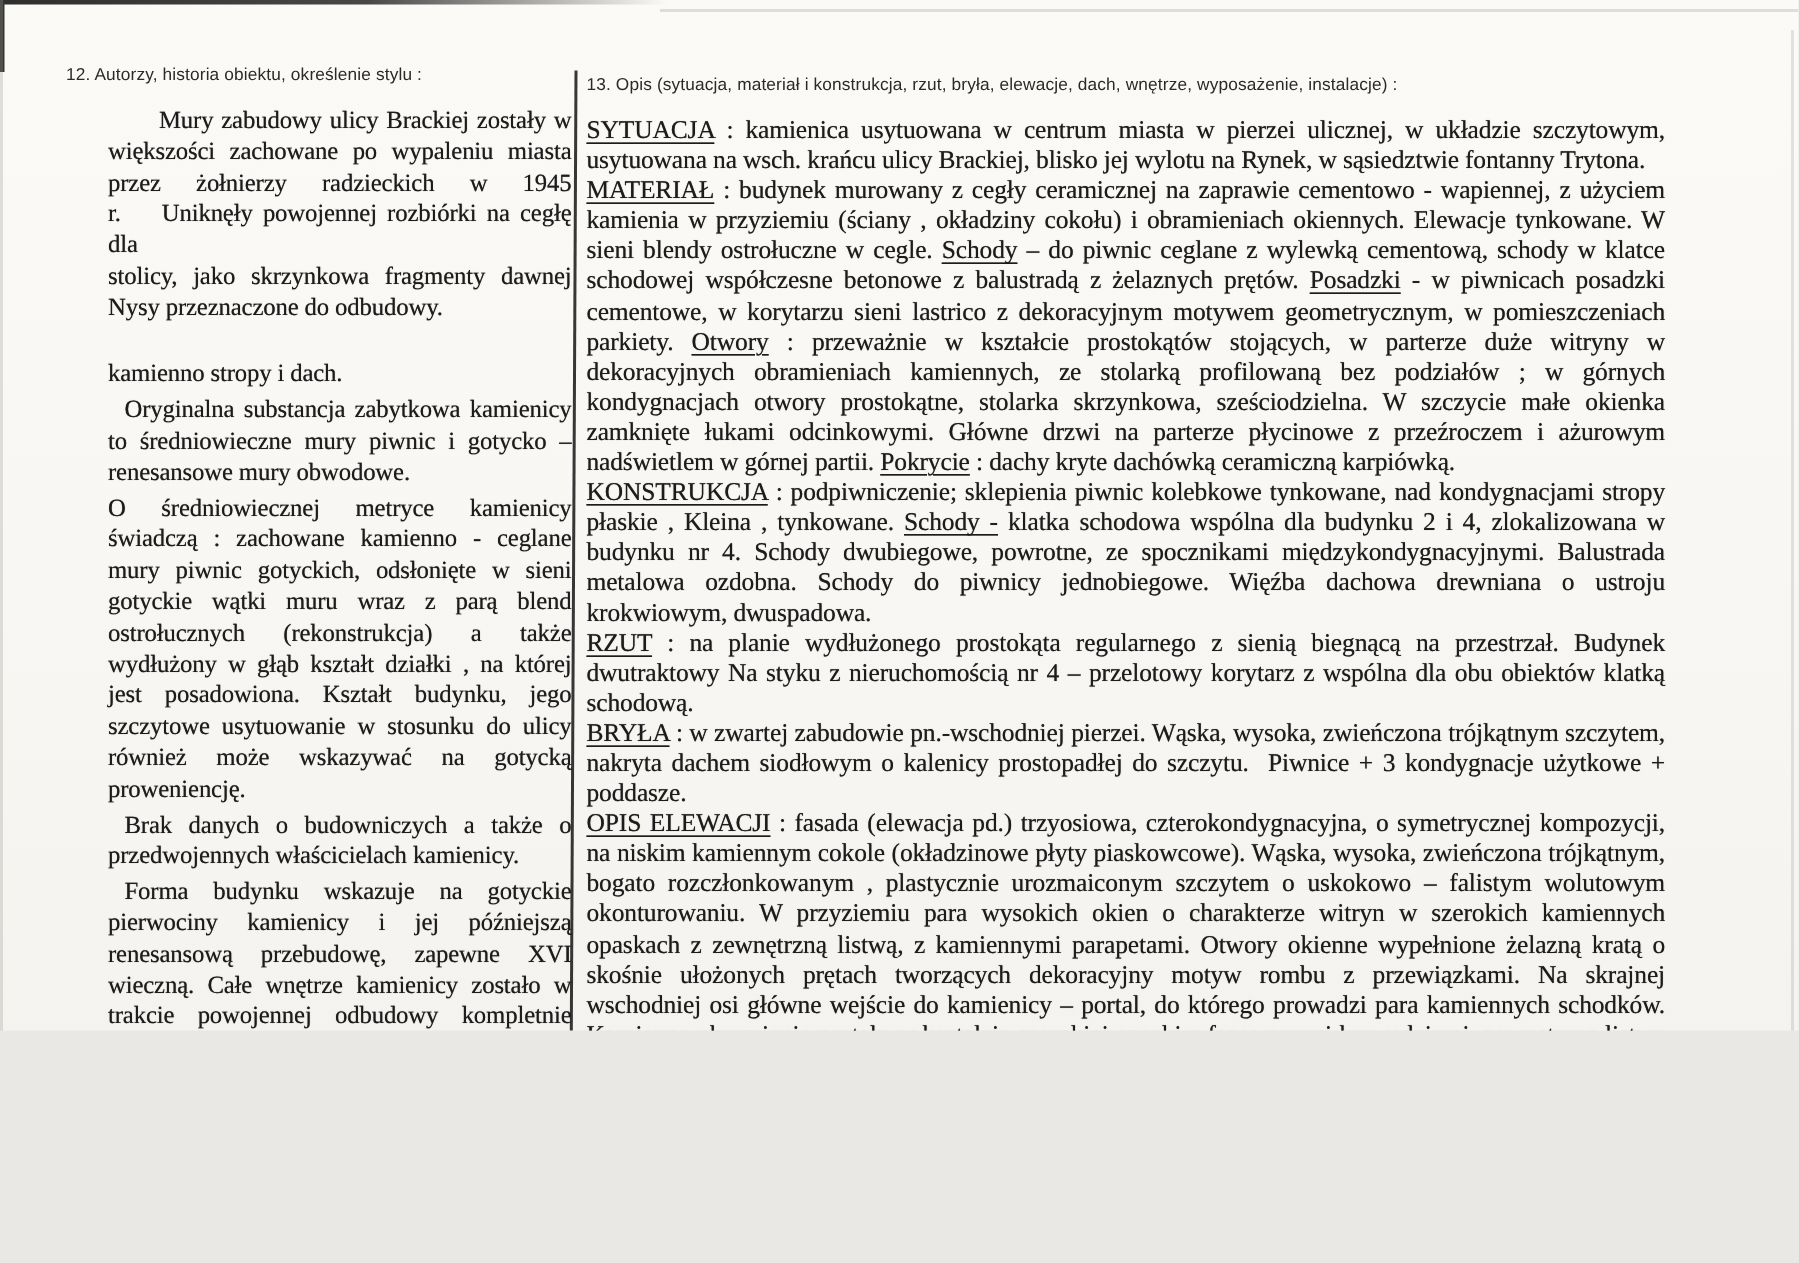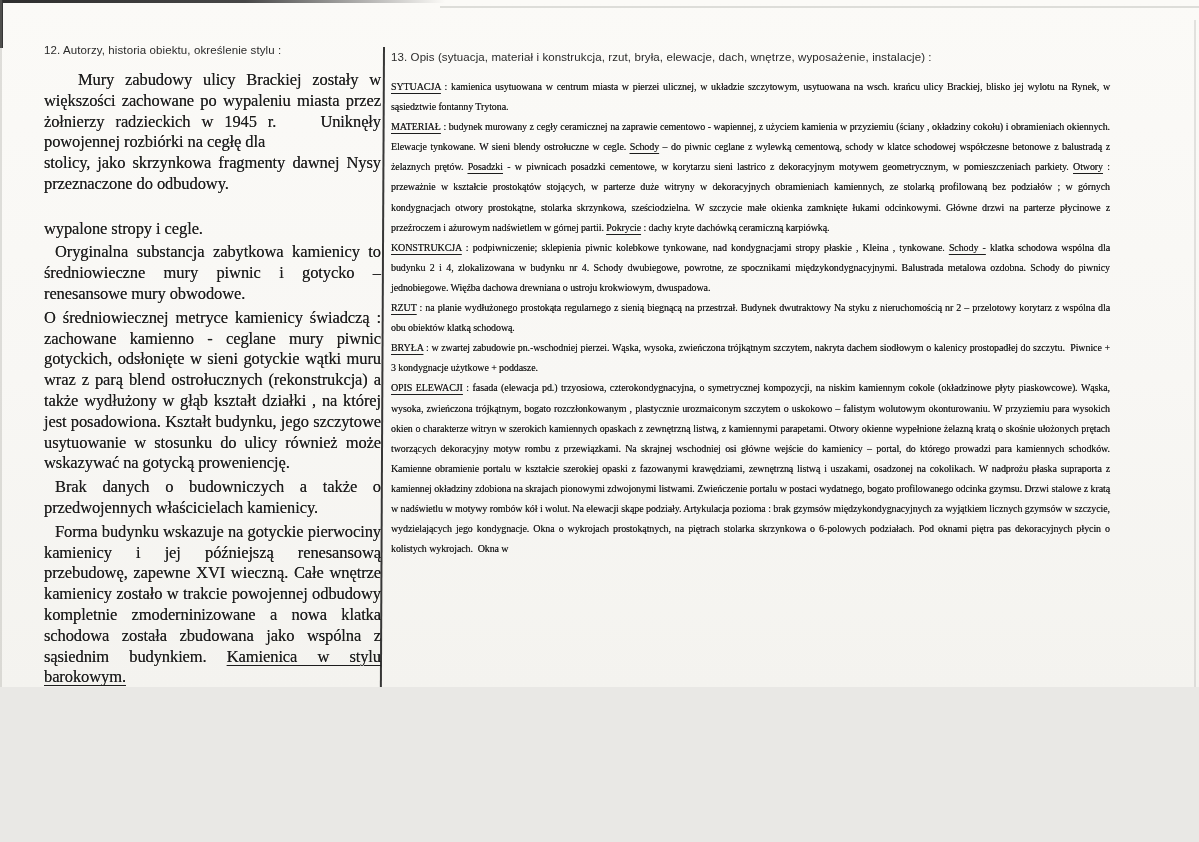--- a/index.html
+++ b/index.html
@@ -32,24 +32,24 @@
   }
   .col-right .sec-label { margin-top: 7px; }
 
   .body-text {
     text-align: justify;
     color: #1c1c1c;
     text-shadow: 0 0 0.5px rgba(25,25,25,0.75);
     letter-spacing: -0.1px;
   }
   .col-left  .body-text { font-size: 16.5px; line-height: 20.8px; }
-  .col-right .body-text { font-size: 10px; line-height: 20.1px; }
+  .col-right .body-text { font-size: 17px; line-height: 20.1px; }
 
   .body-text p { margin: 0; }
-  .col-left .body-text p { margin-bottom: 3px; }
+  .col-left .body-text p { margin-bottom: 3px; margin-left: 28px; }
   .ind-large { text-indent: 34px; }
   .ind-small { text-indent: 11px; }
 
   .u { text-decoration: underline; text-underline-offset: 2.5px; text-decoration-thickness: 1.2px; }
 
   .cont-note {
     position: absolute;
     left: 816px; top: 786px;
     font-family: "Liberation Sans", sans-serif;
     font-size: 11.5px;
@@ -107,36 +107,36 @@
   <div class="artifact edge-left-dark"></div>
   <div class="artifact edge-left-faint"></div>
   <div class="artifact edge-right-faint"></div>
 
   <div class="divider"></div>
 
   <section class="col col-left">
     <div class="sec-label">12. Autorzy, historia obiektu, określenie stylu :</div>
     <div class="body-text">
         <p class="ind-large"><span>Mury zabudowy ulicy Brackiej zostały w większości zachowane po wypaleniu miasta przez żołnierzy radzieckich w 1945 r.&nbsp;&nbsp;&nbsp;&nbsp;Uniknęły powojennej rozbiórki na cegłę dla</span><br><span>stolicy, jako skrzynkowa fragmenty dawnej Nysy przeznaczone do odbudowy.</span></p>
-        <p><br><span>wypalone stropy i cegle.</span></p>
+        <p><br><span>kamienno stropy i dach.</span></p>
         <p class="ind-small"><span>Oryginalna substancja zabytkowa kamienicy to średniowieczne mury piwnic i gotycko – renesansowe mury obwodowe.</span></p>
         <p><span>O średniowiecznej metryce kamienicy świadczą : zachowane kamienno - ceglane mury piwnic gotyckich, odsłonięte w sieni gotyckie wątki muru wraz z parą blend ostrołucznych (rekonstrukcja) a także wydłużony w głąb kształt działki , na której jest posadowiona. Kształt budynku, jego szczytowe usytuowanie w stosunku do ulicy również może wskazywać na gotycką proweniencję.</span></p>
         <p class="ind-small"><span>Brak danych o budowniczych a także o przedwojennych właścicielach kamienicy.</span></p>
         <p class="ind-small"><span>Forma budynku wskazuje na gotyckie pierwociny kamienicy i jej późniejszą renesansową przebudowę, zapewne XVI wieczną. Całe wnętrze kamienicy zostało w trakcie powojennej odbudowy kompletnie zmoderninizowane a nowa klatka schodowa została zbudowana jako wspólna z sąsiednim budynkiem. </span><span class="u">Kamienica w stylu barokowym.</span></p>
         <p class="ind-small"><br><span>na parterze sklepy, wyższe kondygnacje mieszkalne (ob. mieszkania komunalne wykupione przez użytkowników).</span></p>
       </div>
   </section>
 
   <section class="col col-right">
     <div class="sec-label">13. Opis (sytuacja, materiał i konstrukcja, rzut, bryła, elewacje, dach, wnętrze, wyposażenie, instalacje) :</div>
     <div class="body-text">
         <p><span class="u">SYTUACJA</span><span> : kamienica usytuowana w centrum miasta w pierzei ulicznej, w układzie szczytowym, usytuowana na wsch. krańcu ulicy Brackiej, blisko jej wylotu na Rynek, w sąsiedztwie fontanny Trytona.</span></p>
         <p><span class="u">MATERIAŁ</span><span> : budynek murowany z cegły ceramicznej na zaprawie cementowo - wapiennej, z użyciem kamienia w przyziemiu (ściany , okładziny cokołu) i obramieniach okiennych. Elewacje tynkowane. W sieni blendy ostrołuczne w cegle. </span><span class="u">Schody</span><span> – do piwnic ceglane z wylewką cementową, schody w klatce schodowej współczesne betonowe z balustradą z żelaznych prętów. </span><span class="u">Posadzki</span><span> - w piwnicach posadzki cementowe, w korytarzu sieni lastrico z dekoracyjnym motywem geometrycznym, w pomieszczeniach parkiety. </span><span class="u">Otwory</span><span> : przeważnie w kształcie prostokątów stojących, w parterze duże witryny w dekoracyjnych obramieniach kamiennych, ze stolarką profilowaną bez podziałów ; w górnych kondygnacjach otwory prostokątne, stolarka skrzynkowa, sześciodzielna. W szczycie małe okienka zamknięte łukami odcinkowymi. Główne drzwi na parterze płycinowe z przeźroczem i ażurowym nadświetlem w górnej partii. </span><span class="u">Pokrycie</span><span> : dachy kryte dachówką ceramiczną karpiówką.</span></p>
         <p><span class="u">KONSTRUKCJA</span><span> : podpiwniczenie; sklepienia piwnic kolebkowe tynkowane, nad kondygnacjami stropy płaskie , Kleina , tynkowane. </span><span class="u">Schody -</span><span> klatka schodowa wspólna dla budynku 2 i 4, zlokalizowana w budynku nr 4. Schody dwubiegowe, powrotne, ze spocznikami międzykondygnacyjnymi. Balustrada metalowa ozdobna. Schody do piwnicy jednobiegowe. Więźba dachowa drewniana o ustroju krokwiowym, dwuspadowa.</span></p>
-        <p><span class="u">RZUT</span><span> : na planie wydłużonego prostokąta regularnego z sienią biegnącą na przestrzał. Budynek dwutraktowy Na styku z nieruchomością nr 2 – przelotowy korytarz z wspólna dla obu obiektów klatką schodową.</span></p>
+        <p><span class="u">RZUT</span><span> : na planie wydłużonego prostokąta regularnego z sienią biegnącą na przestrzał. Budynek dwutraktowy Na styku z nieruchomością nr 4 – przelotowy korytarz z wspólna dla obu obiektów klatką schodową.</span></p>
         <p><span class="u">BRYŁA</span><span> : w zwartej zabudowie pn.-wschodniej pierzei. Wąska, wysoka, zwieńczona trójkątnym szczytem, nakryta dachem siodłowym o kalenicy prostopadłej do szczytu.&nbsp;&nbsp;Piwnice + 3 kondygnacje użytkowe + poddasze.</span></p>
         <p><span class="u">OPIS ELEWACJI</span><span> : fasada (elewacja pd.) trzyosiowa, czterokondygnacyjna, o symetrycznej kompozycji, na niskim kamiennym cokole (okładzinowe płyty piaskowcowe). Wąska, wysoka, zwieńczona trójkątnym, bogato rozczłonkowanym , plastycznie urozmaiconym szczytem o uskokowo – falistym wolutowym okonturowaniu. W przyziemiu para wysokich okien o charakterze witryn w szerokich kamiennych opaskach z zewnętrzną listwą, z kamiennymi parapetami. Otwory okienne wypełnione żelazną kratą o skośnie ułożonych prętach tworzących dekoracyjny motyw rombu z przewiązkami. Na skrajnej wschodniej osi główne wejście do kamienicy – portal, do którego prowadzi para kamiennych schodków. Kamienne obramienie portalu w kształcie szerokiej opaski z fazowanymi krawędziami, zewnętrzną listwą i uszakami, osadzonej na cokolikach. W nadprożu płaska supraporta z kamiennej okładziny zdobiona na skrajach pionowymi zdwojonymi listwami. Zwieńczenie portalu w postaci wydatnego, bogato profilowanego odcinka gzymsu. Drzwi stalowe z kratą w nadświetlu w motywy rombów kół i wolut. Na elewacji skąpe podziały. Artykulacja pozioma : brak gzymsów międzykondygnacyjnych za wyjątkiem licznych gzymsów w szczycie, wydzielających jego kondygnacje. Okna o wykrojach prostokątnych, na piętrach stolarka skrzynkowa o 6-polowych podziałach. Pod oknami piętra pas dekoracyjnych płycin o kolistych wykrojach.&nbsp;&nbsp;Okna w</span></p>
       </div>
   </section>
 
   <div class="cont-note">Cd. na wkładce</div>
 
   <div class="artifact smudge-1"></div>
   <div class="artifact smudge-2"></div>
   <div class="artifact smudge-3"></div>

